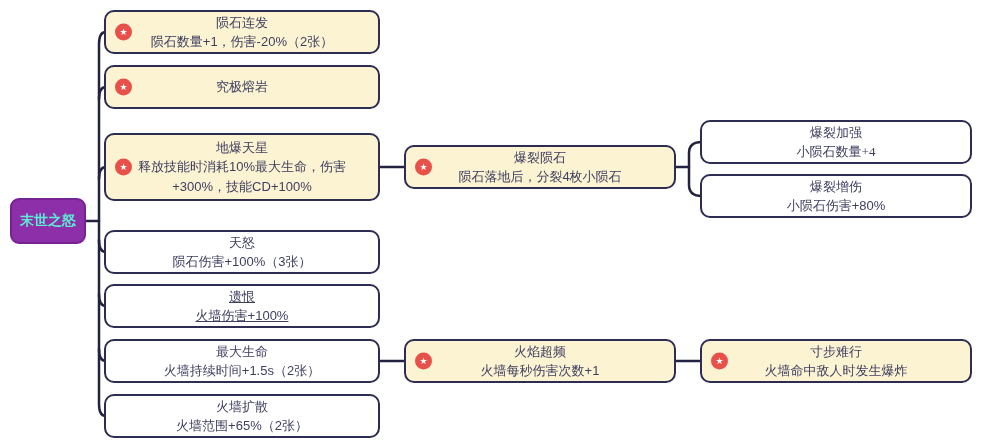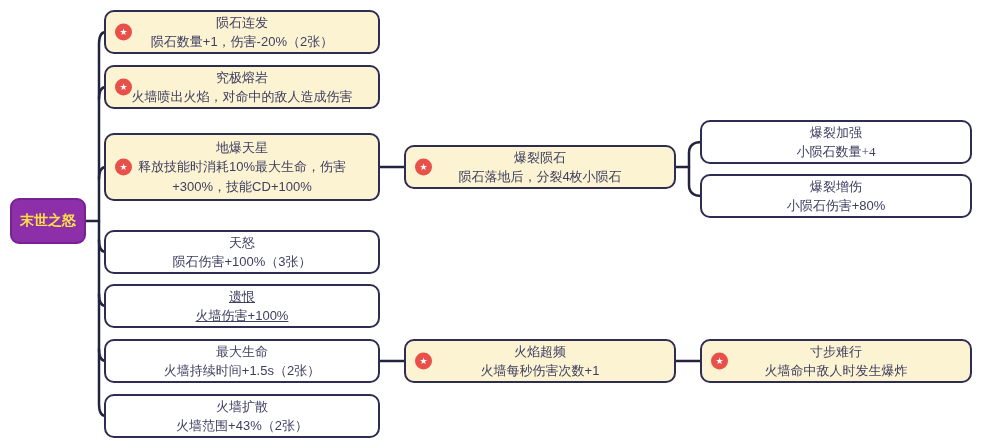--- a/index.html
+++ b/index.html
@@ -43,21 +43,21 @@
     text-align:center;
     display:block;
   }
   .root{
     position:absolute;
     box-sizing:border-box;
     left:10px;top:198px;width:76px;height:46px;
     background:#8c2fa8;
     border:2px solid #762391;
     border-radius:9px;
-    color:#fde047;
+    color:#5eead4;
     font-size:14px;
     font-weight:bold;
     display:flex;align-items:center;justify-content:center;
     cursor:pointer;
   }
 </style>
 </head>
 <body>
 
 <div id="canvas">
@@ -91,21 +91,20 @@
 
   <div class="node hl" style="left:104px;top:10px;width:276px;height:44px;">
     <span class="badge">★</span>
     <span class="title">陨石连发</span>
     <span class="desc">陨石数量+1，伤害-20%（2张）</span>
   </div>
 
   <div class="node hl" style="left:104px;top:65px;width:276px;height:44px;">
     <span class="badge">★</span>
     <span class="title">究极熔岩</span>
-    <span class="desc">火墙喷出火焰，对命中的敌人造成伤害</span>
   </div>
 
   <div class="node hl" style="left:104px;top:133px;width:276px;height:68px;">
     <span class="badge">★</span>
     <span class="title">地爆天星</span>
     <span class="desc">释放技能时消耗10%最大生命，伤害+300%，技能CD+100%</span>
   </div>
 
   <div class="node" style="left:104px;top:230px;width:276px;height:44px;">
     <span class="title">天怒</span>
@@ -117,21 +116,21 @@
     <span class="desc">火墙伤害+100%</span>
   </div>
 
   <div class="node" style="left:104px;top:339px;width:276px;height:44px;">
     <span class="title">最大生命</span>
     <span class="desc">火墙持续时间+1.5s（2张）</span>
   </div>
 
   <div class="node" style="left:104px;top:394px;width:276px;height:44px;">
     <span class="title">火墙扩散</span>
-    <span class="desc">火墙范围+43%（2张）</span>
+    <span class="desc">火墙范围+65%（2张）</span>
   </div>
 
   <div class="node hl" style="left:404px;top:145px;width:272px;height:44px;">
     <span class="badge">★</span>
     <span class="title">爆裂陨石</span>
     <span class="desc">陨石落地后，分裂4枚小陨石</span>
   </div>
 
   <div class="node hl" style="left:404px;top:339px;width:272px;height:44px;">
     <span class="badge">★</span>

